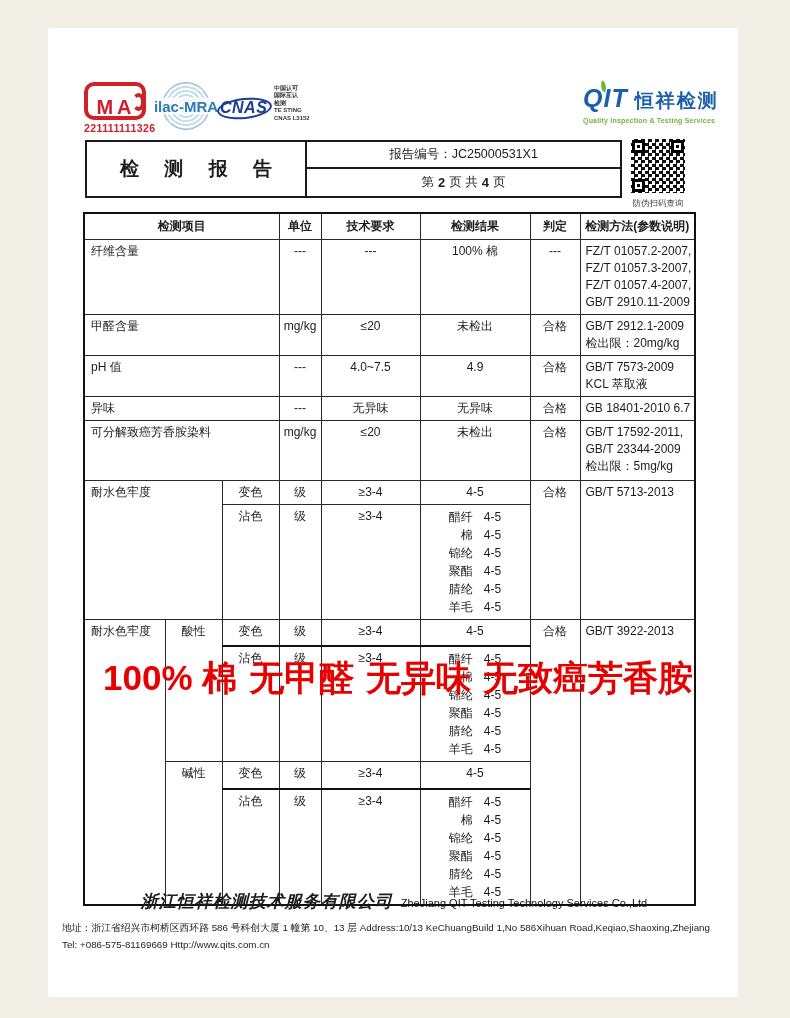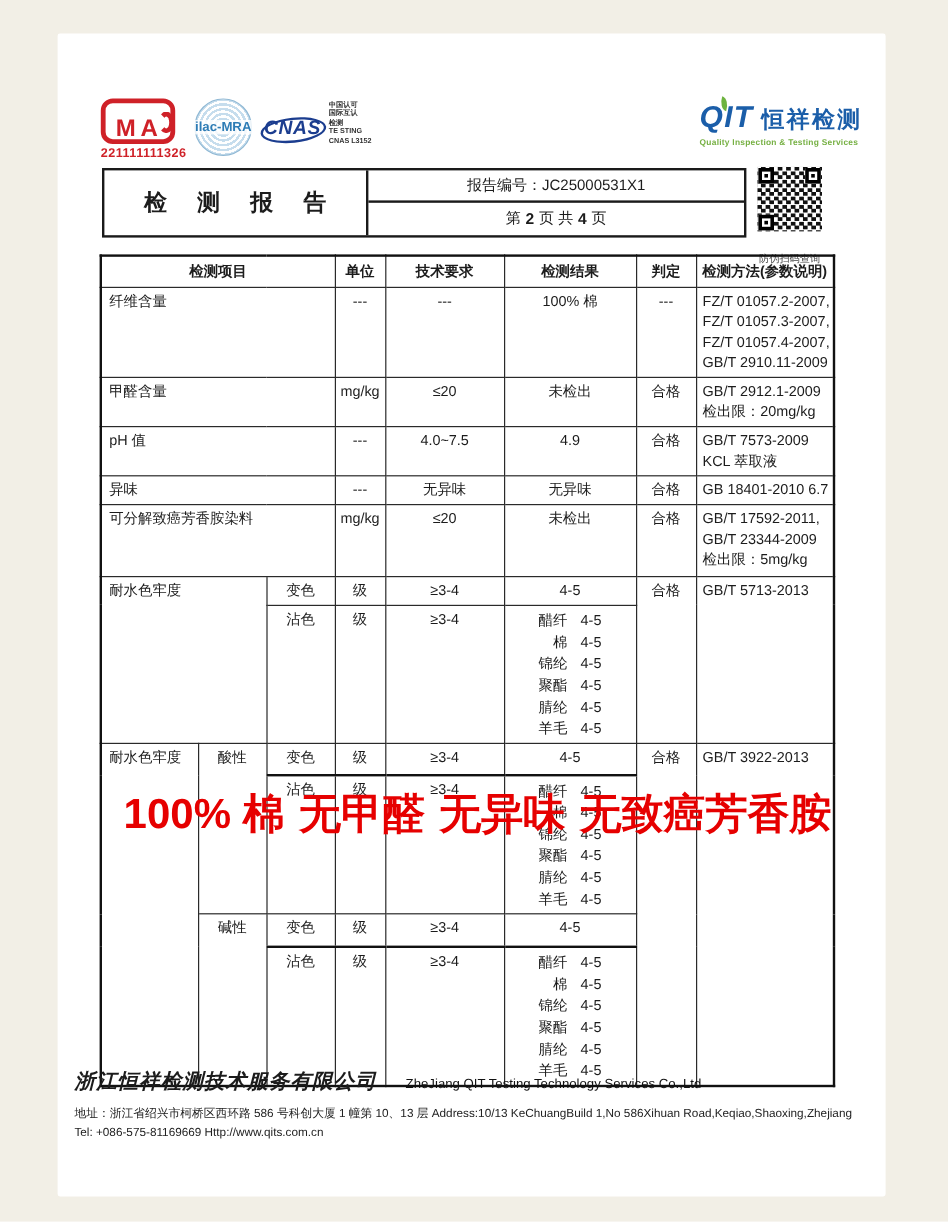--- a/index.html
+++ b/index.html
@@ -8,42 +8,42 @@
   .sheet { position:absolute; left:48px; top:28px; width:690px; height:969px; background:#ffffff; border-radius:2px; }
 
   
   .cma-block { position:absolute; left:36px; top:54px; width:70px; }
   .cma-logo { width:62px; height:38px; border:4px solid #cf2128; border-radius:10px; position:relative; display:flex; align-items:center; justify-content:center; }
   .cma-m { font-size:20px; font-weight:bold; color:#cf2128; letter-spacing:4px; padding-left:2px;margin-top:12px; }
   .cma-c { position:absolute; right:-3px; top:7px; width:13px; height:18px; border:4px solid #cf2128; border-left-color:transparent; border-radius:50%; background:#fff; }
   .cma-number { font-size:10.5px; font-weight:bold; color:#cf2128; letter-spacing:0.4px; margin-top:2px; white-space:nowrap; }
 
   .ilac { position:absolute; left:114px; top:54px; width:48px; height:48px; border-radius:50%; border:1px solid #8fb8d4; background:repeating-radial-gradient(circle at 50% 50%, #ffffff 0 2px, #c6dded 2px 4px); }
-  .ilac-label { position:absolute; top:50%; left:50%; transform:translate(-50%,-50%); font-size:11px; font-weight:bold; color:#2e7cb5; background:rgba(255,255,255,0.8); white-space:nowrap; padding:0 1px; }
+  .ilac-label { position:absolute; top:50%; left:50%; transform:translate(-50%,-50%); font-size:15px; font-weight:bold; color:#2e7cb5; background:rgba(255,255,255,0.8); white-space:nowrap; padding:0 1px; }
 
   .cnas { position:absolute; left:169px; top:60px; width:56px; height:40px; }
   .cnas-ellipse { position:absolute; left:0; top:10px; width:55px; height:21px; border:2px solid #1b3d8f; border-radius:50%; transform:rotate(-6deg); }
   .cnas-label { position:absolute; left:3px; top:11px; font-size:16px; font-weight:bold; font-style:italic; color:#1b3d8f; letter-spacing:0.5px; }
 
   .acc-text { position:absolute; left:226px; top:57px; font-size:6px; line-height:7.4px; font-weight:bold; color:#333; }
 
   .qit-block { position:absolute; left:535px; top:56px; width:160px; }
   .qit-row { display:flex; align-items:baseline; position:relative; }
   .qit-logo { font-size:25px; font-weight:bold; font-style:italic; color:#1b5ea9; letter-spacing:1px; position:relative; }
   .qit-leaf { position:absolute; top:-3px; left:17px; width:7px; height:11px; background:#6db33f; border-radius:0 100% 0 100%; transform:rotate(18deg); }
   .qit-brand { font-size:19px; font-weight:bold; color:#1b5ea9; margin-left:7px; letter-spacing:2px; white-space:nowrap; }
   .qit-tagline { font-size:7px; font-weight:bold; color:#76b043; margin-top:3px; letter-spacing:0.2px; white-space:nowrap; }
 
   
   .qr-block { position:absolute; left:577px; top:110px; width:66px; text-align:center; }
   .qr { position:relative; width:56px; height:56px; margin:0 auto; background:repeating-conic-gradient(#111 0% 25%, #fff 0% 50%); background-size:7px 7px; border:1px solid #fff; }
   .qr-finder { position:absolute; width:13px; height:13px; border:3px solid #000; background:#fff; }
   .qr-finder::after { content:""; position:absolute; inset:2px; background:#000; }
   .qr-f-tl { left:1px; top:1px; } .qr-f-tr { right:1px; top:1px; } .qr-f-bl { left:1px; bottom:1px; }
-  .qr-caption { font-size:8.5px; color:#444; margin-top:16px; white-space:nowrap;text-align:center; }
+  .qr-caption { font-size:8.5px; color:#444; margin-top:4px; white-space:nowrap;text-align:center; }
 
   
   .title-table { position:absolute; left:37px; top:112px; width:537px; height:58px; display:grid; grid-template-columns:220px 1fr; border:2px solid #1a1a1a; }
   .title-cell { border-right:2px solid #1a1a1a; display:flex; align-items:center; justify-content:center; font-size:19px; font-weight:bold; letter-spacing:10px; padding-left:10px; }
   .title-right { display:grid; grid-template-rows:1fr 1fr; }
   .report-no-cell { border-bottom:2px solid #1a1a1a; display:flex; align-items:center; justify-content:center; font-size:12.5px; }
   .page-info-cell { display:flex; align-items:center; justify-content:center; font-size:12.5px; gap:4px; }
   .page-info-cell b { font-size:13px; }
 
   
@@ -57,21 +57,21 @@
   .tr-h110 { height:110px; } .tr-h104 { height:104px; }
   .thickb { border-bottom:2px solid #111 !important; }
   .stain-grid { display:grid; grid-template-columns:auto auto; column-gap:11px; justify-content:center; line-height:18px; }
   .stain-grid .sn { text-align:right; } .stain-grid .sv { text-align:left; }
 
   
   .overlay-text { position:absolute; left:55px; top:628px; width:590px; height:44px; display:flex; justify-content:space-between; align-items:center; font-size:35px; font-weight:bold; color:#e60000; white-space:nowrap; z-index:5; }
 
   
   .footer { position:absolute; left:14px; top:862px; width:664px; }
-  .footer-company { display:flex; align-items:baseline; gap:24px; }
+  .footer-company { display:flex; align-items:baseline; gap:8px;justify-content:center; }
   .footer-company-cn { font-family:"Liberation Serif","DejaVu Serif",serif; font-size:17px; font-weight:bold; font-style:italic; letter-spacing:1px; white-space:nowrap; }
   .footer-company-en { font-size:11px; color:#111; white-space:nowrap; }
   .footer-address { font-size:9.8px; margin-top:9px; color:#222; white-space:nowrap; }
   .footer-tel { font-size:9.8px; margin-top:4px; color:#222; white-space:nowrap; }
 </style>
 </head>
 <body>
 
 <div class="page">
   <div class="sheet">

